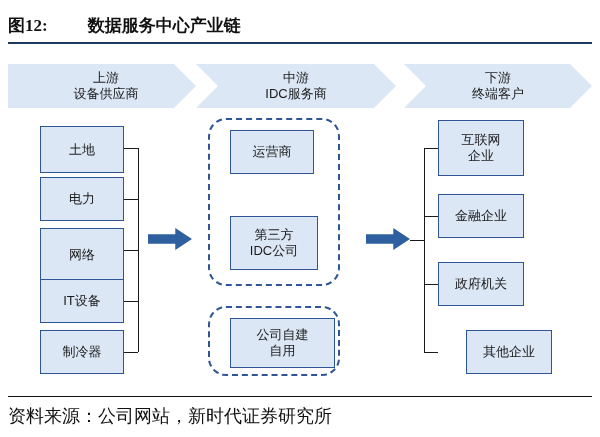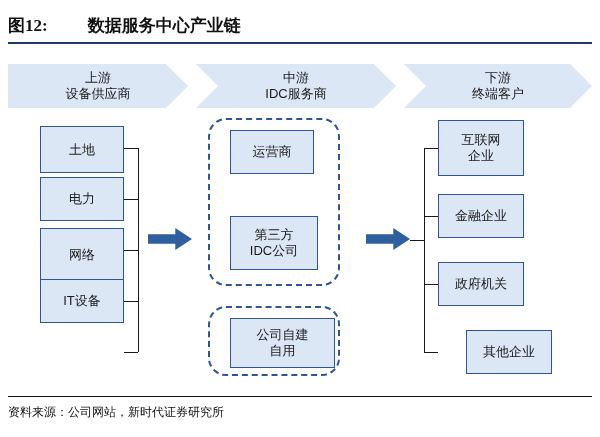--- a/index.html
+++ b/index.html
@@ -59,21 +59,21 @@
     left: 8px;
     top: 396px;
     width: 584px;
     height: 1px;
     background: #111111;
   }
   .footer-text {
     position: absolute;
     left: 8px;
     top: 404px;
-    font-size: 12px;
+    font-size: 18px;
     color: #111111;
     font-family: "Liberation Serif", serif;
     white-space: nowrap;
   }
 
   
   .chevron {
     position: absolute;
     height: 44px;
     background: #dbe7f5;
@@ -137,21 +137,21 @@
 <body>
 
 <div id="page">
 
   <div class="title-bar">
     <span class="title-label">图12:</span>
     <span class="title-text">数据服务中心产业链</span>
   </div>
   <div class="title-rule"></div>
 
-  <div class="chevron first" style="left:8px; top:64px; width:180px;">
+  <div class="chevron first" style="left:8px; top:64px; width:180px;padding-left:8px;">
     <span>上游</span>
     <span>设备供应商</span>
   </div>
   <div class="chevron" style="left:196px; top:64px; width:200px;">
     <span>中游</span>
     <span>IDC服务商</span>
   </div>
   <div class="chevron" style="left:404px; top:64px; width:188px;">
     <span>下游</span>
     <span>终端客户</span>
@@ -161,20 +161,23 @@
     <span>土地</span>
   </div>
   <div class="box" style="left:40px; top:177px; width:84px; height:44px;">
     <span>电力</span>
   </div>
   <div class="box" style="left:40px; top:228px; width:84px; height:54px;">
     <span>网络</span>
   </div>
   <div class="box" style="left:40px; top:279px; width:84px; height:44px;">
     <span>IT设备</span>
+  </div>
+  <div class="box" style="left:40px; top:330px; width:84px; height:44px;">
+    <span>制冷器</span>
   </div>
 
   <div class="line hline" style="left:124px; top:148px; width:14px;"></div>
   <div class="line hline" style="left:124px; top:199px; width:14px;"></div>
   <div class="line hline" style="left:124px; top:250px; width:14px;"></div>
   <div class="line hline" style="left:124px; top:301px; width:14px;"></div>
   <div class="line hline" style="left:124px; top:352px; width:14px;"></div>
   <div class="line vline" style="left:138px; top:148px; height:204px;"></div>
 
   <div class="big-arrow" style="left:148px; top:228px;"></div>

